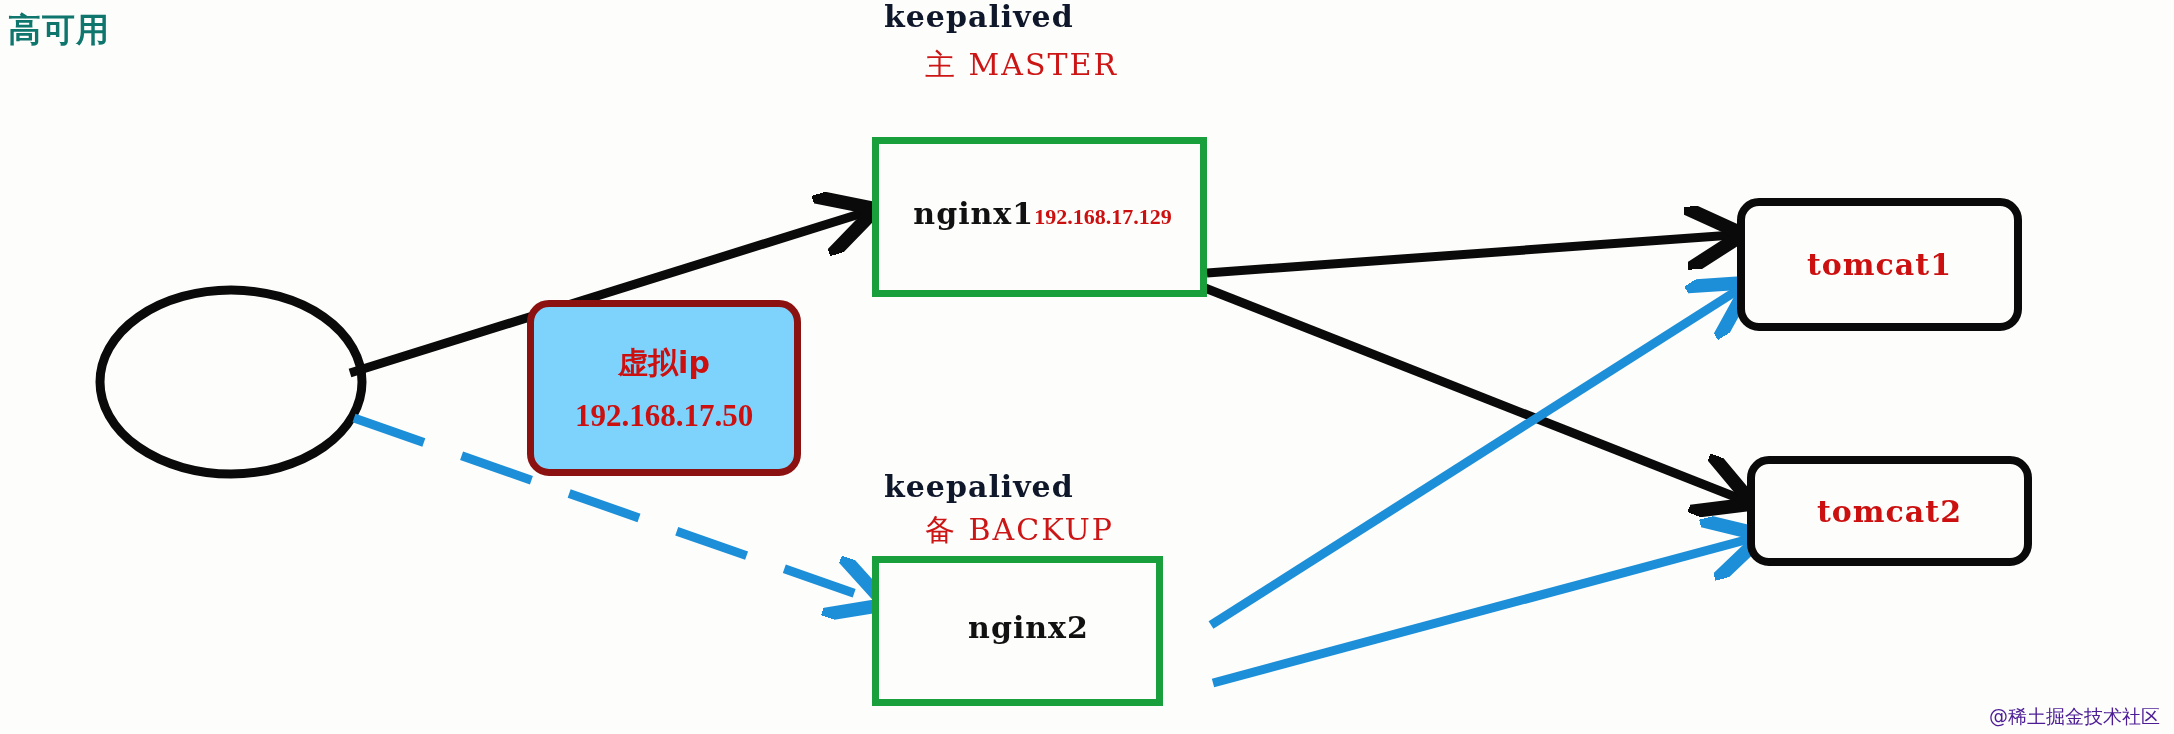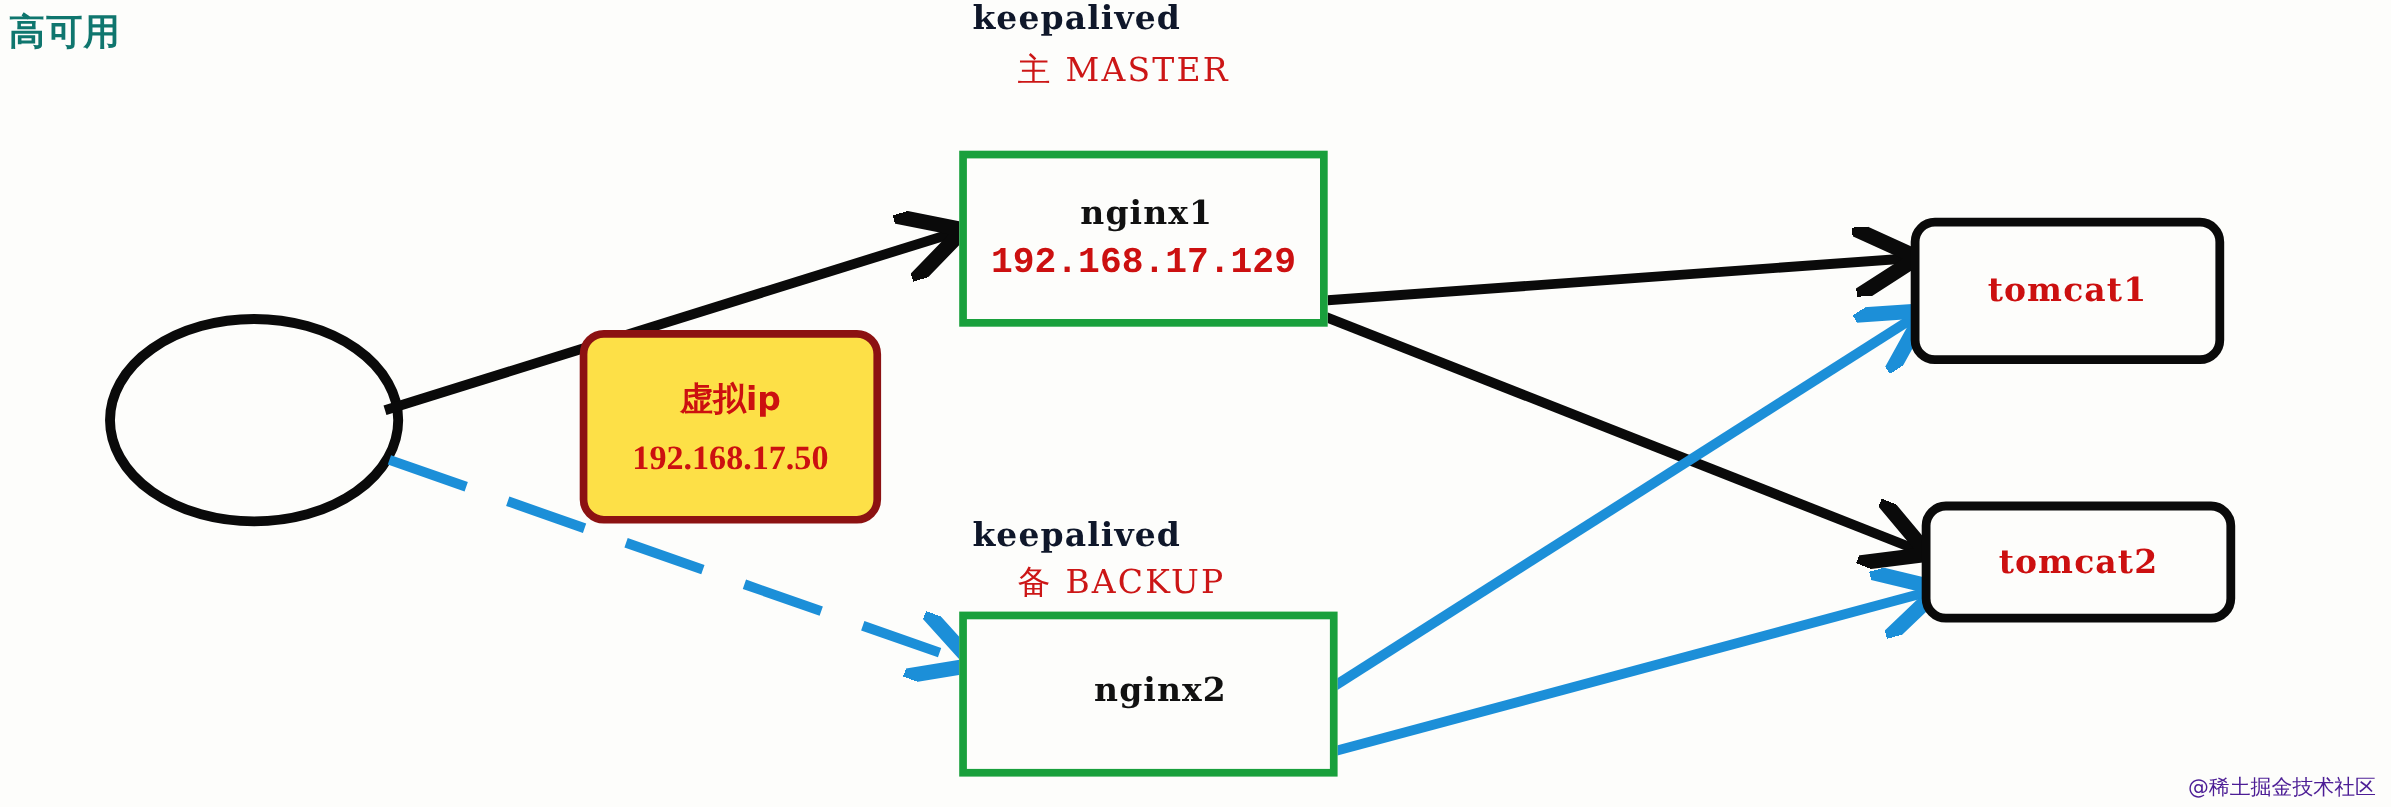--- a/index.html
+++ b/index.html
@@ -56,58 +56,58 @@
     color: #cc1616;
     letter-spacing: 2px;
   }
 
   
   .node-box {
     position: absolute;
     box-sizing: border-box;
     background: #fdfdfb;
     display: flex;
-    flex-direction: column;
+    flex-direction: row;
     align-items: center;
     justify-content: center;
   }
   .nginx-box {
     border: 7px solid #19a03c;
   }
   #nginx1-box { left: 872px; top: 137px; width: 335px; height: 160px; }
-  #nginx2-box { left: 872px; top: 556px; width: 344px; height: 150px; padding-left: 16px; }
+  #nginx2-box { left: 872px; top: 556px; width: 291px; height: 150px; padding-left: 16px; }
 
   .node-name {
     font-family: "DejaVu Serif", serif;
     font-size: 30px;
     font-weight: 700;
     color: #111111;
     letter-spacing: 1px;
     margin-bottom: 8px;
     padding-left: 6px;
   }
   .node-ip {
-    font-family: Liberation Mono, monospace;
-    font-size: 33px;
+    font-family: Liberation Serif, serif;
+    font-size: 22px;
     font-weight: 700;
     color: #cc1010;
     letter-spacing: 0px;
   }
 
   
   #vip-box {
     position: absolute;
     left: 527px;
     top: 300px;
     width: 274px;
     height: 176px;
     box-sizing: border-box;
     border: 7px solid #8c1212;
     border-radius: 22px;
-    background: #fde047;
+    background: #7dd3fc;
     display: flex;
     flex-direction: column;
     align-items: center;
     justify-content: center;
     z-index: 3;
   }
   #vip-title {
     font-family: "DejaVu Sans", sans-serif;
     font-size: 30px;
     font-weight: 700;

